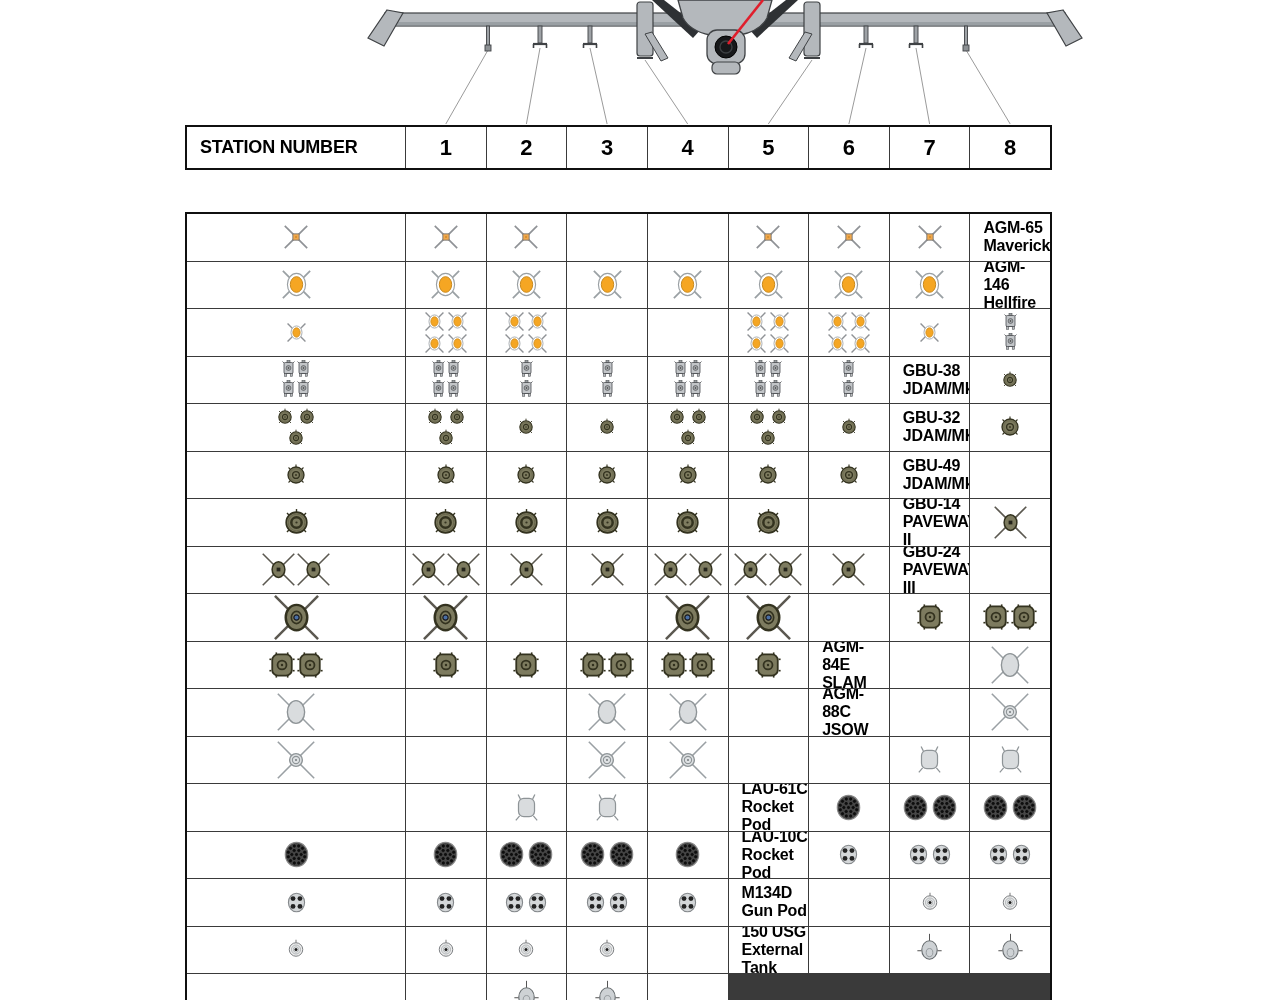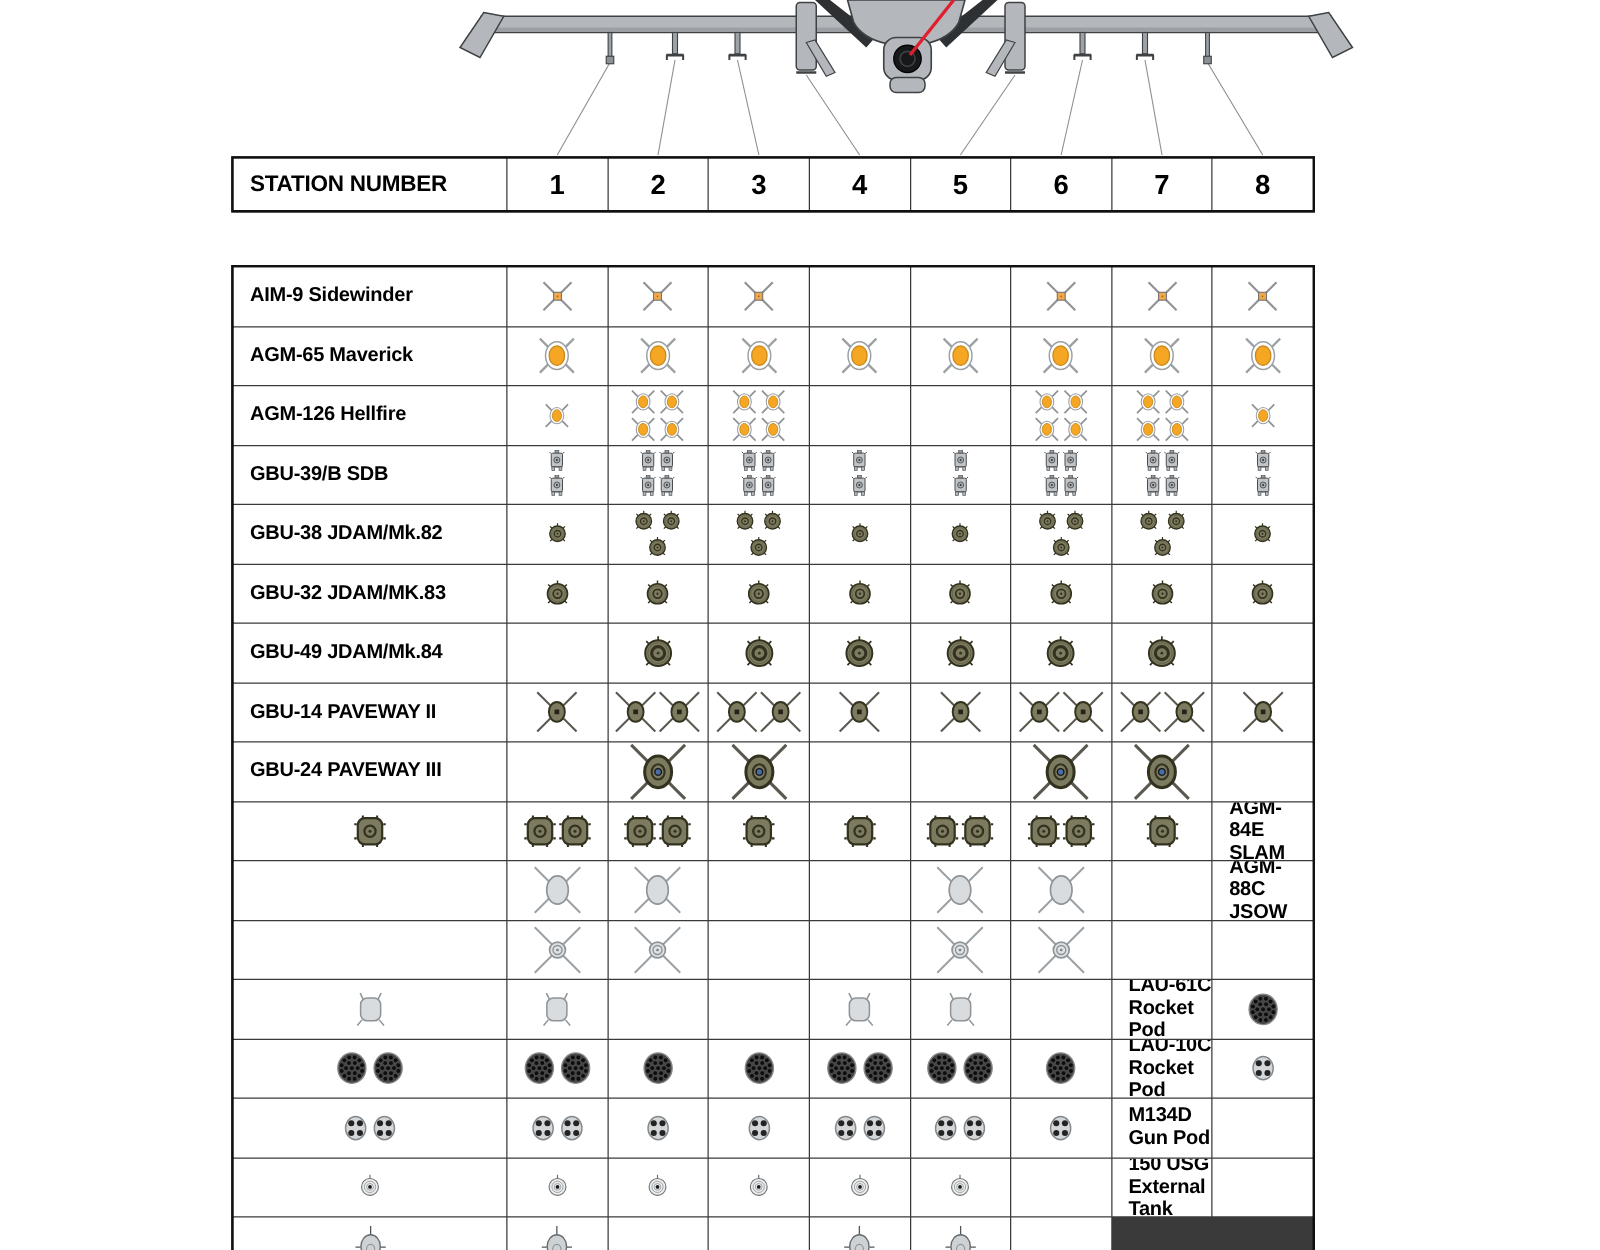--- a/index.html
+++ b/index.html
@@ -95,21 +95,20 @@
       <div class="cell station-num">2</div>
       <div class="cell station-num">3</div>
       <div class="cell station-num">4</div>
       <div class="cell station-num">5</div>
       <div class="cell station-num">6</div>
       <div class="cell station-num">7</div>
       <div class="cell station-num">8</div>
     </div>
 
   <div class="tbl main-tbl" id="main-tbl">
-      <div class="cell label-cell">AIM-9 Sidewinder</div>
       <div class="cell">
         <svg class="sym" width="28" height="28" viewBox="-20 -20 40 40">
           <g stroke="#8f9296" stroke-width="2.4">
             <line x1="-16" y1="-16" x2="16" y2="16"></line>
             <line x1="16" y1="-16" x2="-16" y2="16"></line>
           </g>
           <rect x="-4.5" y="-4.5" width="9" height="9" fill="#F2A84A" stroke="#777" stroke-width="1.3"></rect>
           <circle r="1" fill="#a06a10"></circle>
         </svg>
       </div>
@@ -239,21 +238,21 @@
       <div class="cell">
         <svg class="sym" width="33" height="33" viewBox="-20 -20 40 40">
           <g stroke="#9aa0a4" stroke-width="2.2">
             <line x1="-16.5" y1="-16.5" x2="16.5" y2="16.5"></line>
             <line x1="16.5" y1="-16.5" x2="-16.5" y2="16.5"></line>
           </g>
           <ellipse rx="11" ry="13.5" fill="#fff" stroke="#9aa0a4" stroke-width="1.4"></ellipse>
           <ellipse rx="7.5" ry="9.5" fill="var(--orange)" stroke="#c8891c" stroke-width="1.2"></ellipse>
         </svg>
       </div>
-      <div class="cell label-cell">AGM-126 Hellfire</div>
+      <div class="cell label-cell">AGM-146 Hellfire</div>
       <div class="cell">
         <svg class="sym" width="21" height="21" viewBox="-20 -20 40 40">
           <g stroke="#8f9296" stroke-width="2.6">
             <line x1="-17" y1="-17" x2="17" y2="17"></line>
             <line x1="17" y1="-17" x2="-17" y2="17"></line>
           </g>
           <ellipse rx="10.5" ry="12.5" fill="#fff" stroke="#9aa0a4" stroke-width="1.6"></ellipse>
           <ellipse rx="7" ry="9" fill="var(--orange)" stroke="#c8891c" stroke-width="1.4"></ellipse>
         </svg>
       </div>
@@ -422,21 +421,20 @@
       <div class="cell">
         <svg class="sym" width="21" height="21" viewBox="-20 -20 40 40">
           <g stroke="#8f9296" stroke-width="2.6">
             <line x1="-17" y1="-17" x2="17" y2="17"></line>
             <line x1="17" y1="-17" x2="-17" y2="17"></line>
           </g>
           <ellipse rx="10.5" ry="12.5" fill="#fff" stroke="#9aa0a4" stroke-width="1.6"></ellipse>
           <ellipse rx="7" ry="9" fill="var(--orange)" stroke="#c8891c" stroke-width="1.4"></ellipse>
         </svg>
       </div>
-      <div class="cell label-cell">GBU-39/B SDB</div>
       <div class="cell">
         <div class="vcol">
           <svg class="sym" width="13" height="19" viewBox="-13 -19 26 38">
             <rect x="-3" y="-19" width="6" height="5.5" fill="#9b9ea1" stroke="#4a4d50" stroke-width="1.2"></rect>
             <g stroke="#4a4d50" stroke-width="1.6">
               <line x1="-9" y1="-13" x2="-12" y2="-16"></line>
               <line x1="9" y1="-13" x2="12" y2="-16"></line>
             </g>
             <rect x="-9" y="-14" width="18" height="22" rx="2.5" fill="#c2c5c8" stroke="#4a4d50" stroke-width="1.6"></rect>
             <circle cy="-3" r="4.8" fill="#aaadb0" stroke="#4a4d50" stroke-width="1.4"></circle>

